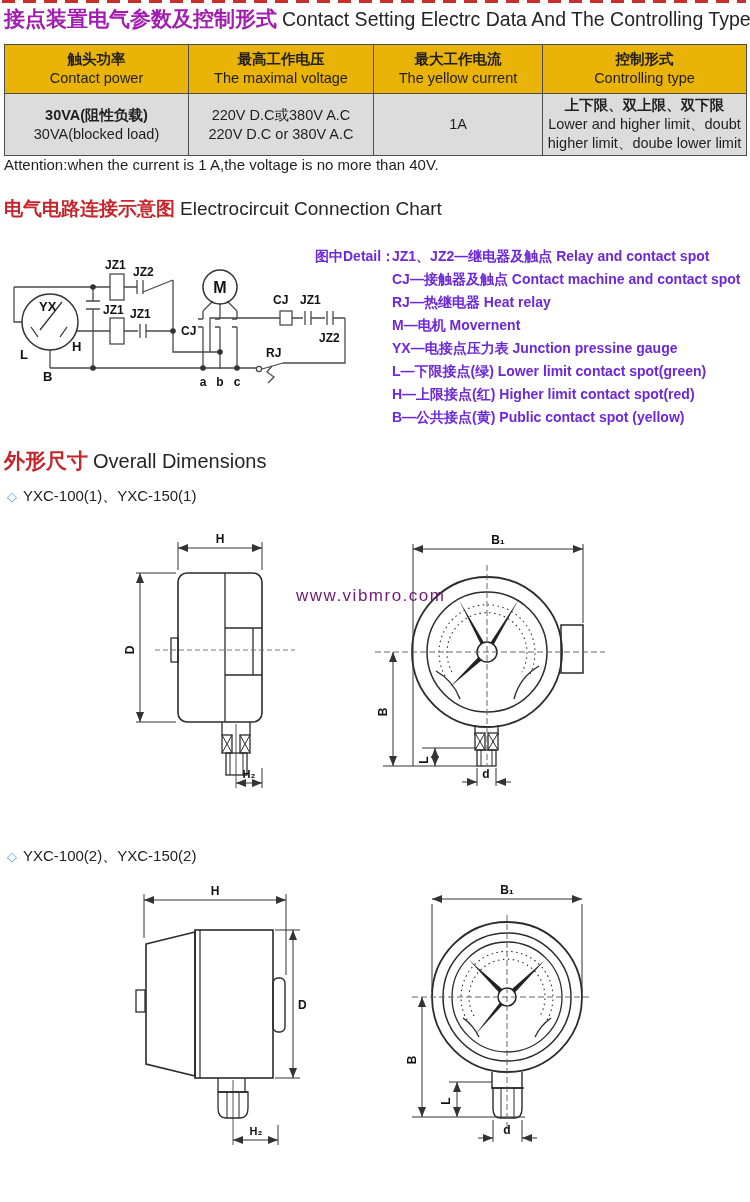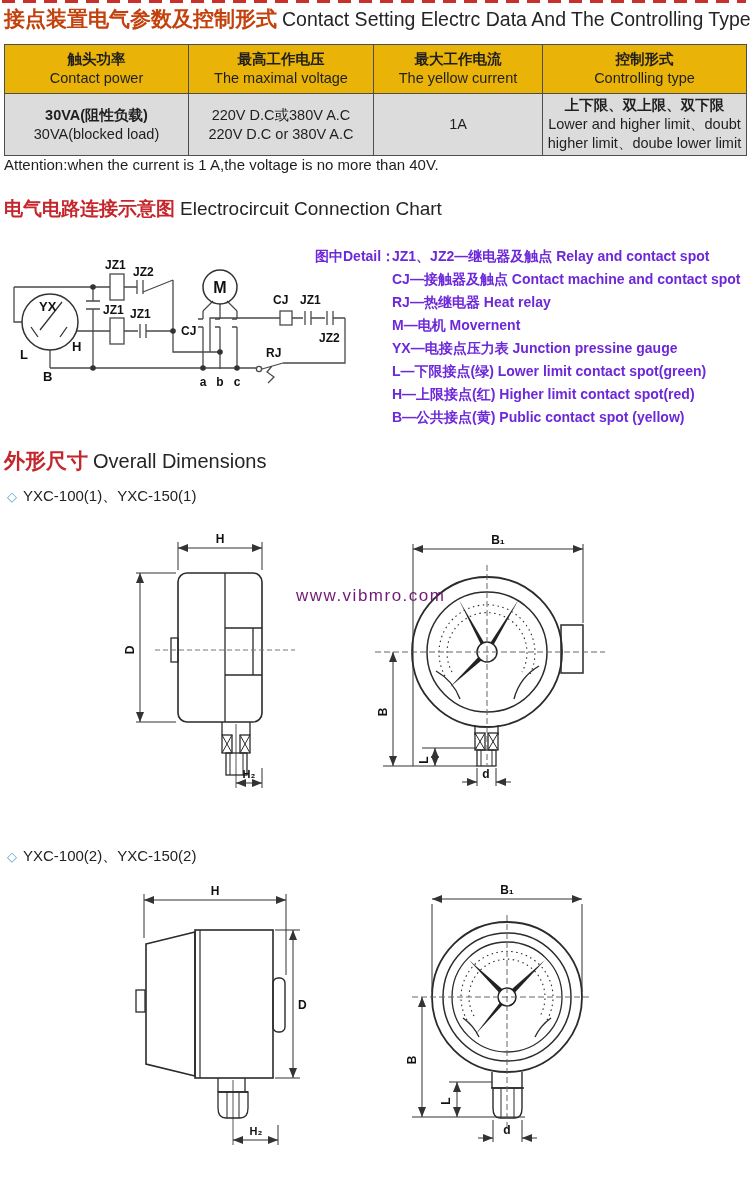--- a/index.html
+++ b/index.html
@@ -3,21 +3,21 @@
 <meta charset="utf-8">
 <style>
   html,body{margin:0;padding:0;background:#fff;}
   #page{position:relative;width:750px;height:1202px;background:#ffffff;overflow:hidden;
         font-family:"Liberation Sans","DejaVu Sans",sans-serif;color:#1f1f1f;}
 
   .remnant{position:absolute;top:0;left:2px;width:744px;height:3px;
     background:repeating-linear-gradient(90deg,#c8302c 0 13px,transparent 13px 21px);}
 
   .h1{position:absolute;top:5px;left:4px;white-space:nowrap;}
-  .h1 .zh{color:#c2410c;font-weight:bold;font-size:21px;}
+  .h1 .zh{color:#a21caf;font-weight:bold;font-size:21px;}
   .h1 .en{color:#252525;font-size:19.5px;margin-left:5px;}
 
   .h2{position:absolute;left:4px;white-space:nowrap;}
   .h2 .zh{color:#c5262c;font-weight:bold;font-size:19px;}
   .h2 .en{color:#252525;font-size:19px;margin-left:5px;}
   .h3 .zh{font-size:21px;} .h3 .en{font-size:20px;}
 
   table.spec{position:absolute;top:44px;left:4px;width:742px;border-collapse:collapse;table-layout:fixed;}
   table.spec th,table.spec td{border:1px solid #4d4d4d;text-align:center;vertical-align:middle;padding:2px 4px;}
   table.spec th{height:44px;font-weight:normal;background:#eab308;}

